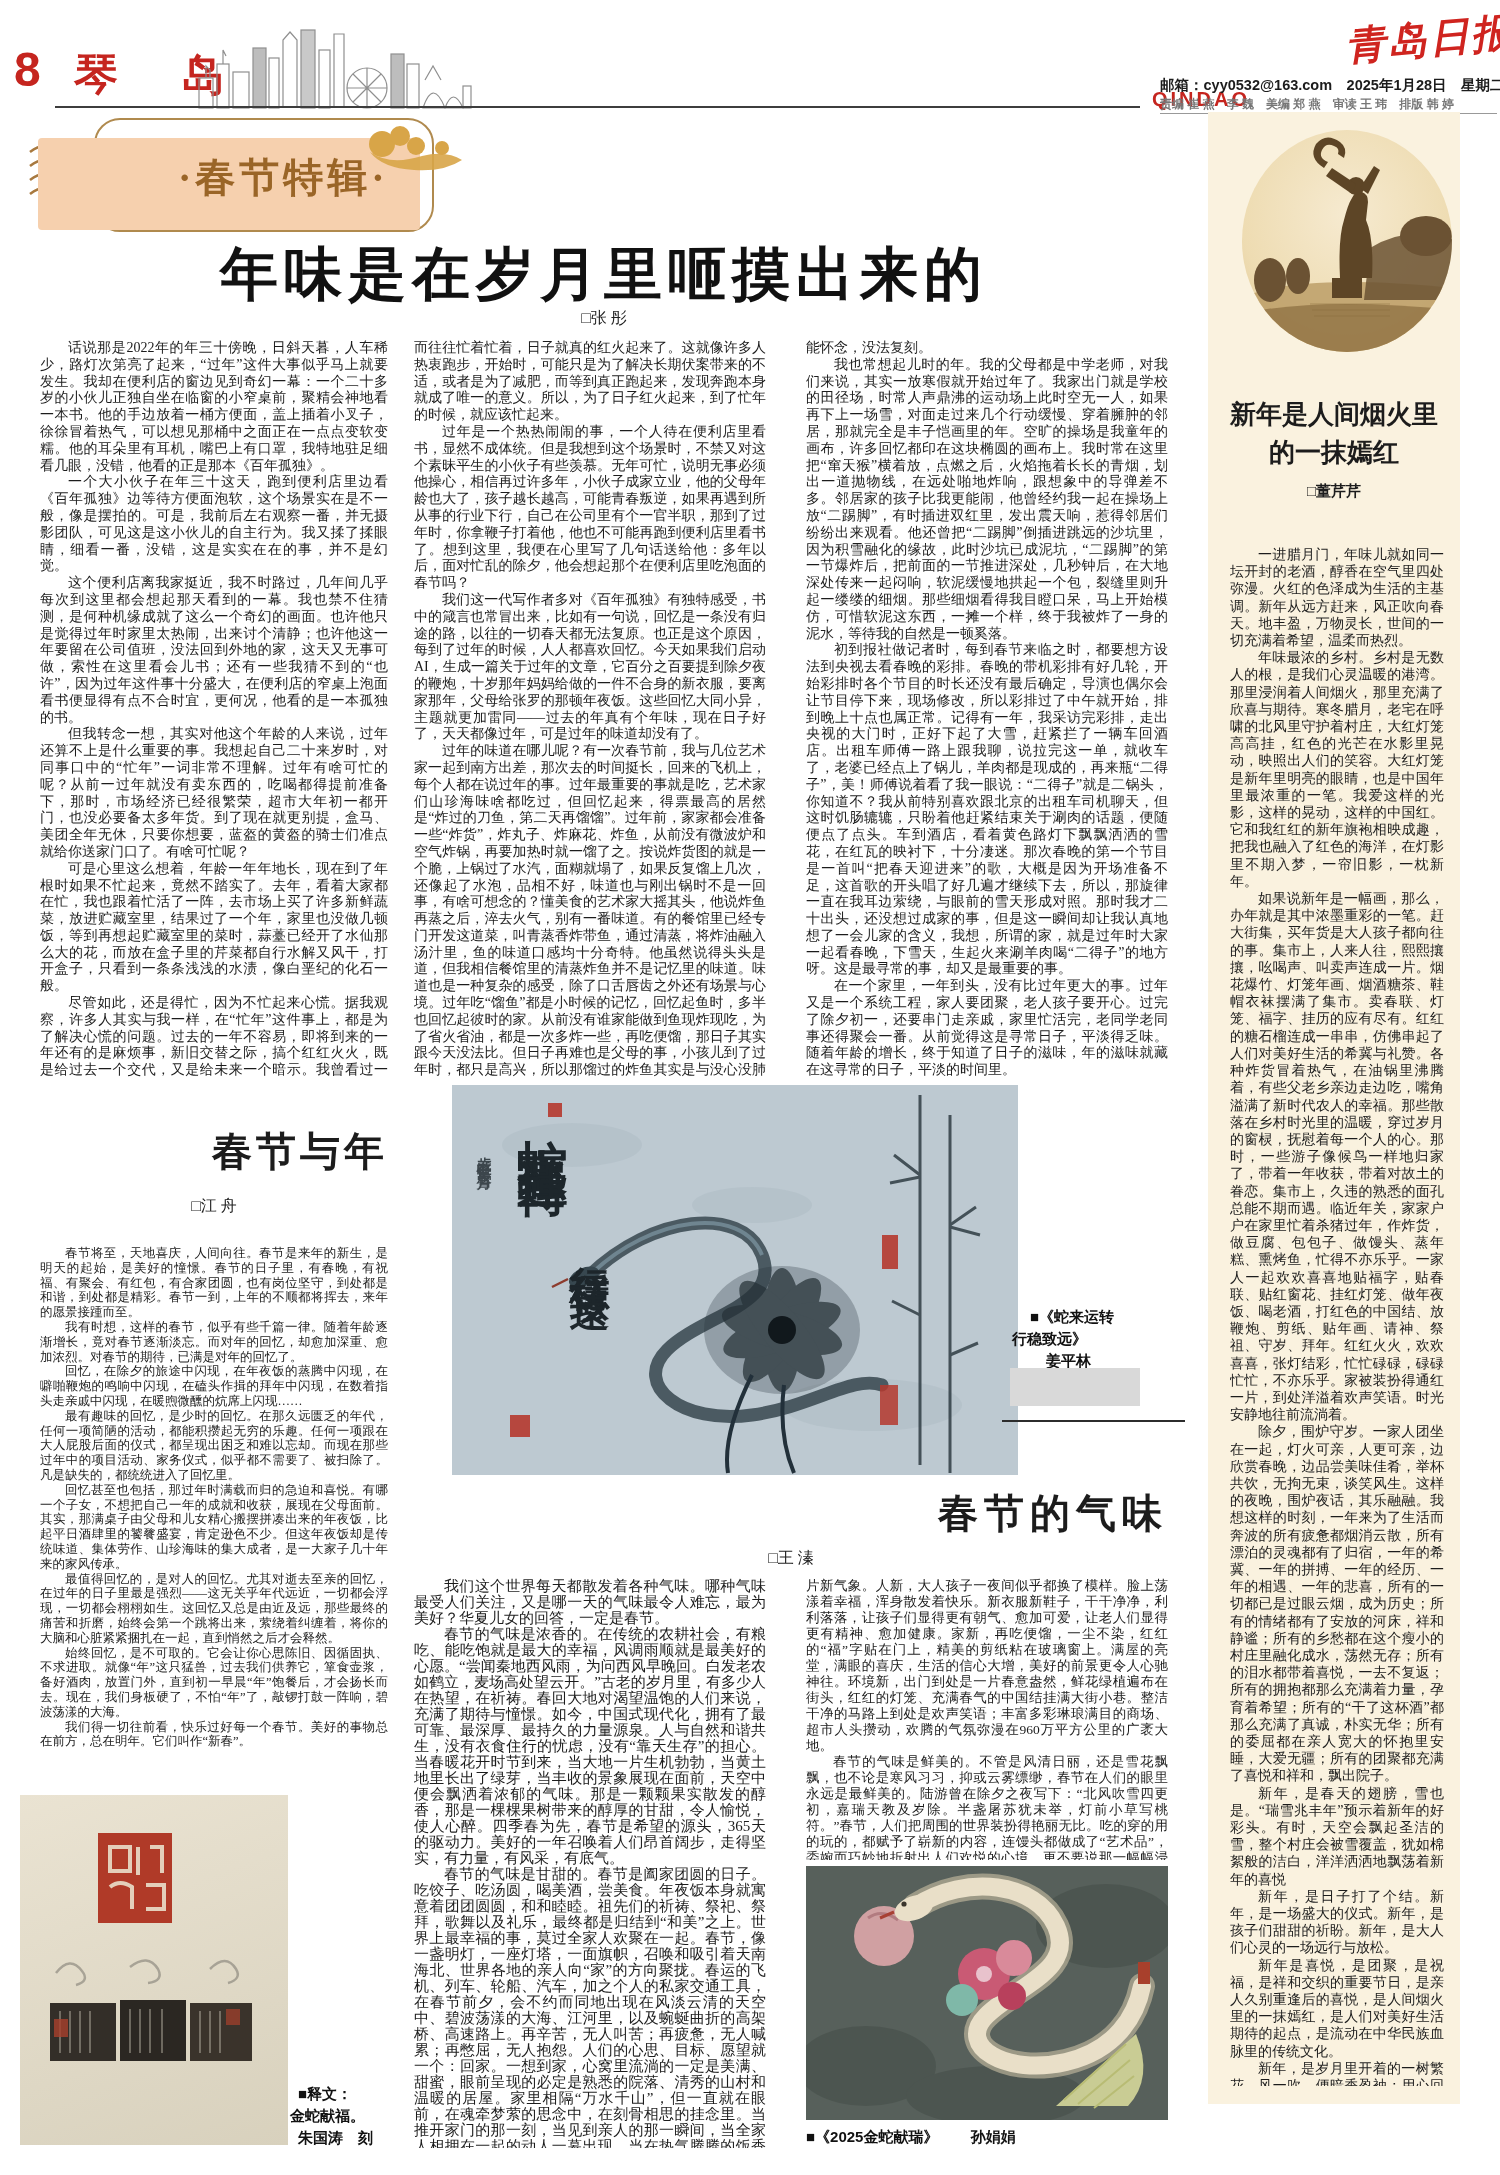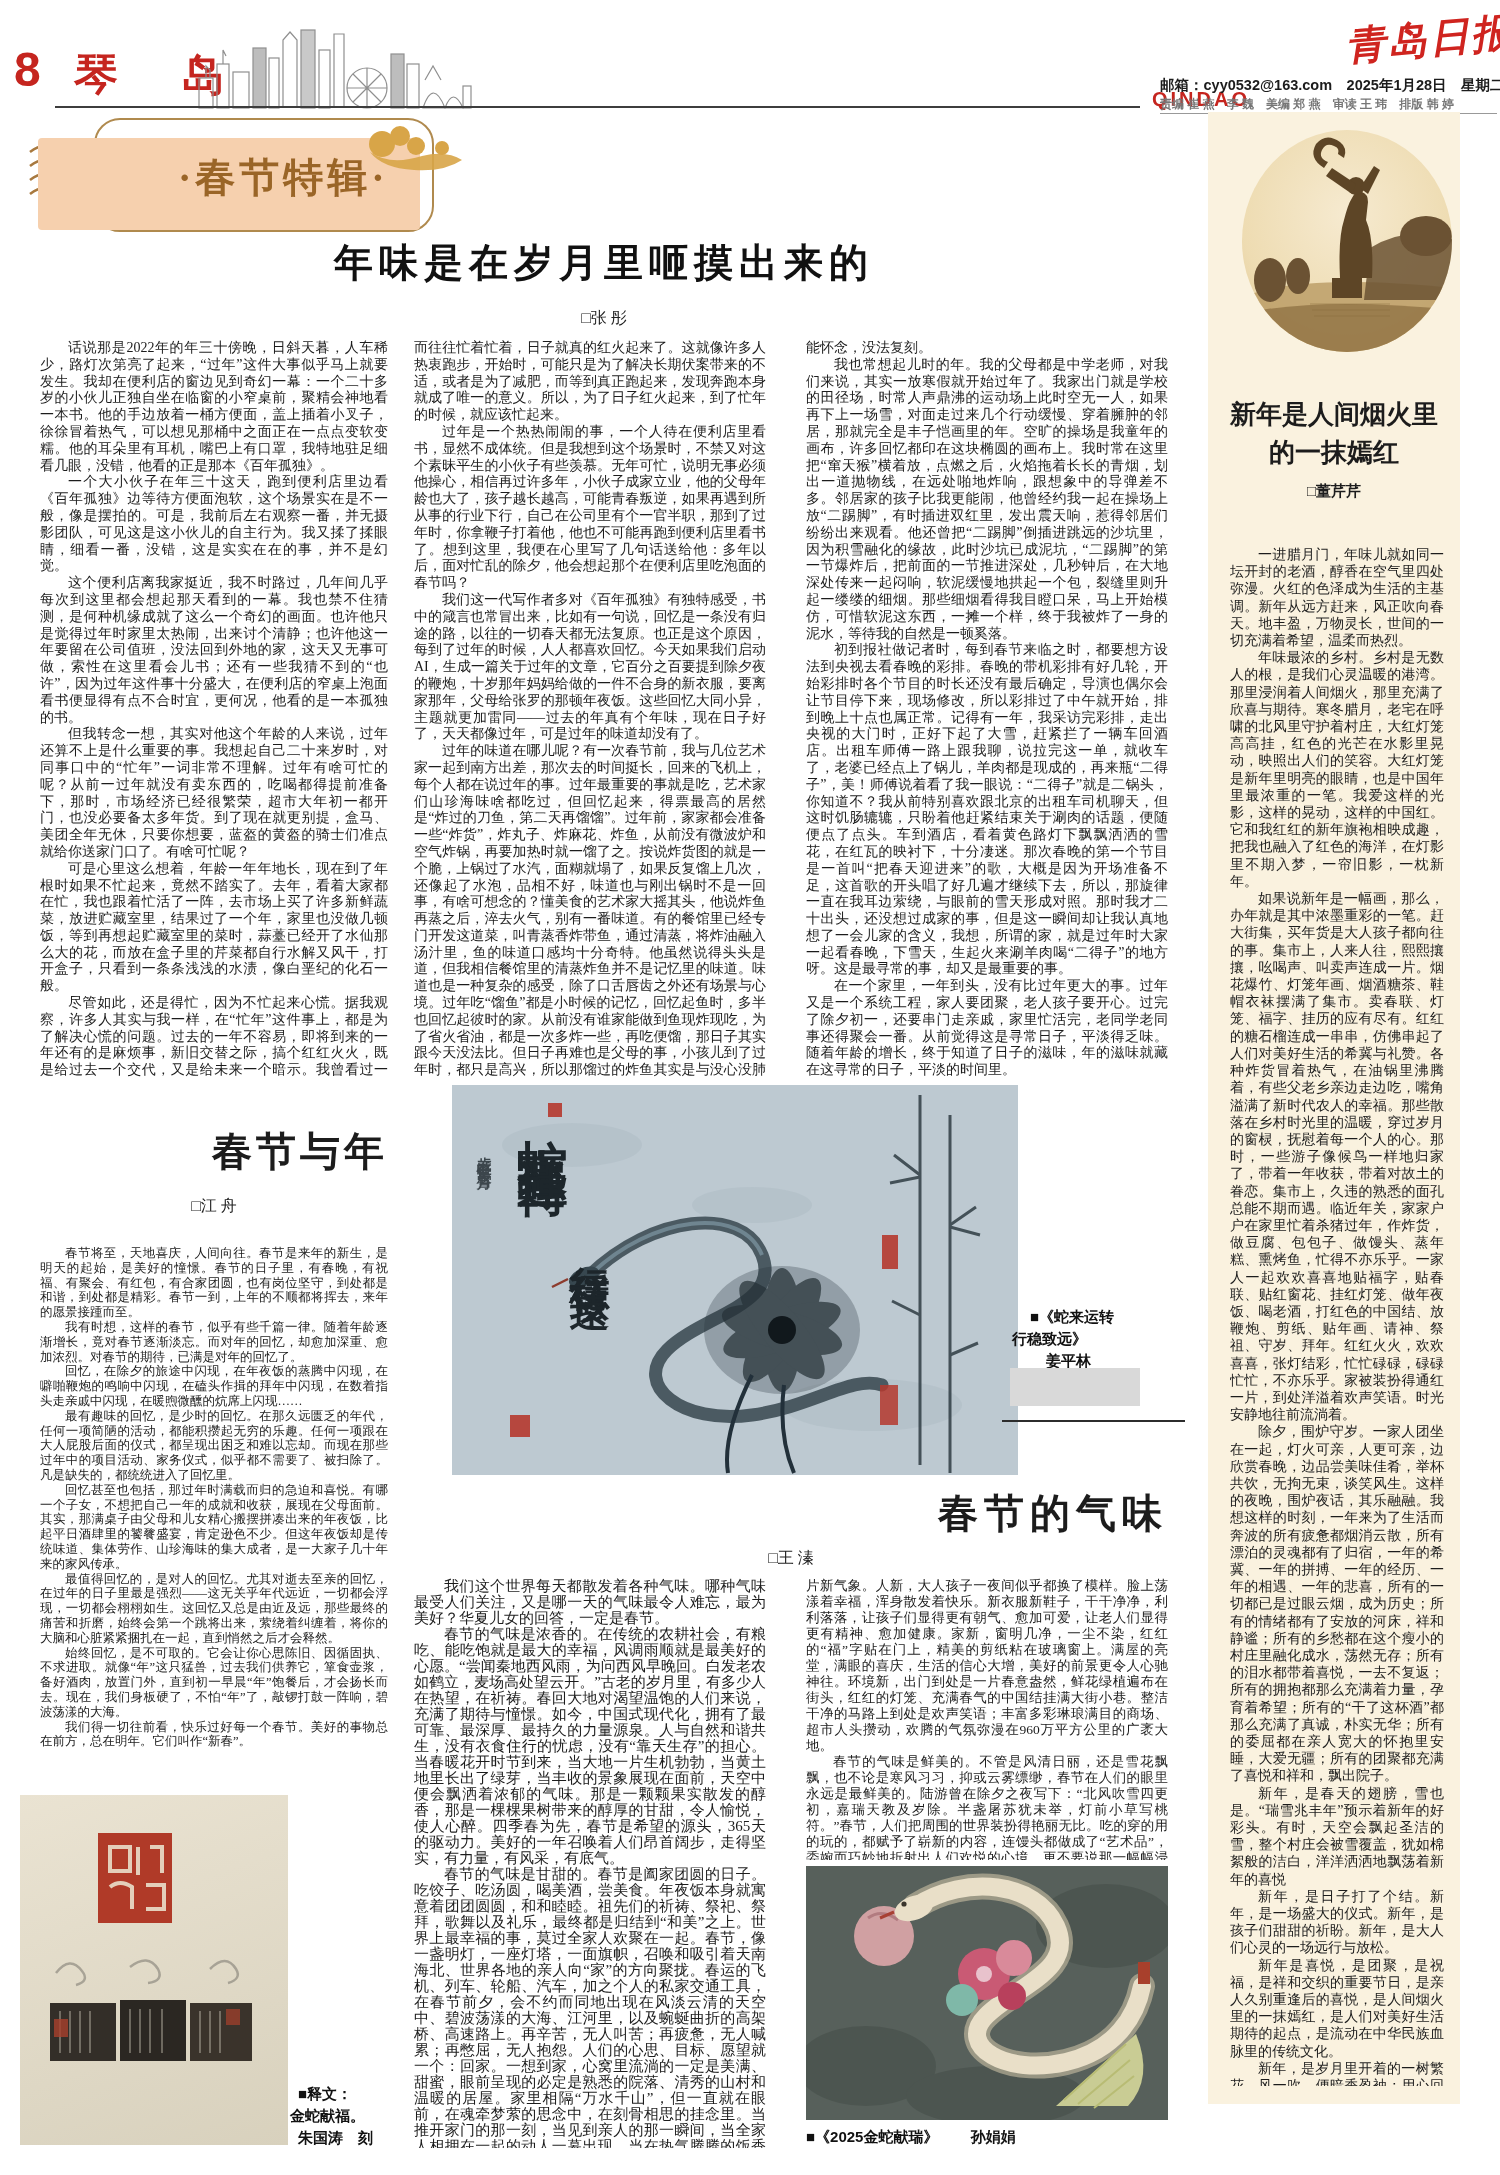--- a/index.html
+++ b/index.html
@@ -17,21 +17,21 @@
   .contact{left:1160px;top:76px;width:337px;font-size:14.5px;font-weight:bold;white-space:nowrap;font-family:"Liberation Sans","DejaVu Sans",sans-serif;}
   .credits{left:1160px;top:96px;width:337px;font-size:12px;font-weight:bold;color:#767676;white-space:nowrap;font-family:"Liberation Sans","DejaVu Sans",sans-serif;}
   .rule-right{left:1160px;top:113px;width:337px;height:1px;background:#999;}
   
   .badge{left:28px;top:112px;width:432px;height:124px;}
   .badge .outline{position:absolute;left:66px;top:6px;width:336px;height:110px;border:2px solid #b08a4e;border-radius:26px;}
   .badge .fill{position:absolute;left:10px;top:26px;width:382px;height:92px;background:#f6d0ae;border-radius:4px;}
   .badge .label{position:absolute;left:150px;top:38px;font-size:40px;font-weight:bold;color:#9a6527;letter-spacing:4px;}
   .badge svg{position:absolute;}
   
-  .headline{left:40px;top:236px;width:1128px;text-align:center;font-size:39px;font-weight:bold;letter-spacing:6px;color:#111;}
+  .headline{left:40px;top:236px;width:1128px;text-align:center;font-size:58px;font-weight:bold;letter-spacing:6px;color:#111;}
   .byline{font-size:16px;text-align:center;color:#222;}
   .main-byline{left:40px;top:308px;width:1128px;}
   .bodytext p{margin:0;text-indent:2em;text-align:justify;}
   .bodytext p.flush{text-indent:0;}
   .topcol{top:340px;height:738px;font-size:14px;line-height:16.8px;overflow:hidden;}
   .c1{left:40px;width:348px;}
   .c2{left:414px;width:352px;}
   .c3{left:806px;width:362px;}
   
   .spring-title{left:40px;top:1124px;width:348px;text-align:right;font-size:40px;font-weight:bold;letter-spacing:4px;}
@@ -243,21 +243,21 @@
   <div class="abs caption-rule"></div>
 
   <div class="abs smell-title">春节的气味</div>
   <div class="abs byline smell-byline">□王 溱</div>
   <div class="abs bodytext smell-a">
       <p>我们这个世界每天都散发着各种气味。哪种气味最受人们关注，又是哪一天的气味最令人难忘，最为美好？华夏儿女的回答，一定是春节。</p>
       <p>春节的气味是浓香的。在传统的农耕社会，有粮吃、能吃饱就是最大的幸福，风调雨顺就是最美好的心愿。“尝闻秦地西风雨，为问西风早晚回。白发老农如鹤立，麦场高处望云开。”古老的岁月里，有多少人在热望，在祈祷。春回大地对渴望温饱的人们来说，充满了期待与憧憬。如今，中国式现代化，拥有了最可靠、最深厚、最持久的力量源泉。人与自然和谐共生，没有衣食住行的忧虑，没有“靠天生存”的担心。当春暖花开时节到来，当大地一片生机勃勃，当黄土地里长出了绿芽，当丰收的景象展现在面前，天空中便会飘洒着浓郁的气味。那是一颗颗果实散发的醇香，那是一棵棵果树带来的醇厚的甘甜，令人愉悦，使人心醉。四季春为先，春节是希望的源头，365天的驱动力。美好的一年召唤着人们昂首阔步，走得坚实，有力量，有风采，有底气。</p>
       <p>春节的气味是甘甜的。春节是阖家团圆的日子。吃饺子、吃汤圆，喝美酒，尝美食。年夜饭本身就寓意着团团圆圆，和和睦睦。祖先们的祈祷、祭祀、祭拜，歌舞以及礼乐，最终都是归结到“和美”之上。世界上最幸福的事，莫过全家人欢聚在一起。春节，像一盏明灯，一座灯塔，一面旗帜，召唤和吸引着天南海北、世界各地的亲人向“家”的方向聚拢。春运的飞机、列车、轮船、汽车，加之个人的私家交通工具，在春节前夕，会不约而同地出现在风淡云清的天空中、碧波荡漾的大海、江河里，以及蜿蜒曲折的高架桥、高速路上。再辛苦，无人叫苦；再疲惫，无人喊累；再憋屈，无人抱怨。人们的心思、目标、愿望就一个：回家。一想到家，心窝里流淌的一定是美满、甜蜜，眼前呈现的必定是熟悉的院落、清秀的山村和温暖的居屋。家里相隔“万水千山”，但一直就在眼前，在魂牵梦萦的思念中，在刻骨相思的挂念里。当推开家门的那一刻，当见到亲人的那一瞬间，当全家人相拥在一起的动人一幕出现，当在热气腾腾的饭香中团团围坐，共同举杯告别昨日，迎接明天时，多少人的眼睛里饱含着激动的热泪，又有多少人的喉咙里滚动着炽热的话语。此时此刻，无数人的感受化为一体：这个世界是如此的温馨，如此的甜美！</p>
     </div>
   <div class="abs bodytext smell-b">
-      <p class="flush">片新气象。人新，大人孩子一夜间似乎都换了模样。脸上荡漾着幸福，浑身散发着快乐。新衣服新鞋子，干干净净，利利落落，让孩子们显得更有朝气、愈加可爱，让老人们显得更有精神、愈加健康。家新，窗明几净，一尘不染，红红的“福”字贴在门上，精美的剪纸粘在玻璃窗上。满屋的亮堂，满眼的喜庆，生活的信心大增，美好的前景更令人心驰神往。环境新，出门到处是一片春意盎然，鲜花绿植遍布在街头，红红的灯笼、充满春气的中国结挂满大街小巷。整洁干净的马路上到处是欢声笑语；丰富多彩琳琅满目的商场、超市人头攒动，欢腾的气氛弥漫在960万平方公里的广袤大地。</p>
+      <p class="flush">片新气象。人新，大人孩子一夜间似乎都换了模样。脸上荡漾着幸福，浑身散发着快乐。新衣服新鞋子，干干净净，利利落落，让孩子们显得更有朝气、愈加可爱，让老人们显得更有精神、愈加健康。家新，再吃便馏，一尘不染，红红的“福”字贴在门上，精美的剪纸粘在玻璃窗上。满屋的亮堂，满眼的喜庆，生活的信心大增，美好的前景更令人心驰神往。环境新，出门到处是一片春意盎然，鲜花绿植遍布在街头，红红的灯笼、充满春气的中国结挂满大街小巷。整洁干净的马路上到处是欢声笑语；丰富多彩琳琅满目的商场、超市人头攒动，欢腾的气氛弥漫在960万平方公里的广袤大地。</p>
       <p>春节的气味是鲜美的。不管是风清日丽，还是雪花飘飘，也不论是寒风习习，抑或云雾缥缈，春节在人们的眼里永远是最鲜美的。陆游曾在除夕之夜写下：“北风吹雪四更初，嘉瑞天教及岁除。半盏屠苏犹未举，灯前小草写桃符。”春节，人们把周围的世界装扮得艳丽无比。吃的穿的用的玩的，都赋予了崭新的内容，连馒头都做成了“艺术品”，委婉而巧妙地折射出人们欢悦的心境，更不要说那一幅幅浸透着美好祝愿的“福”字，一张张充满智慧和文气的对联，以及展示着各种意愿的剪纸、年画，还有欢腾不已的舞狮子、踩高跷、跑旱船了。视觉里产生的靓丽，令人喜爱，令人醉心，更令人对未来寄予了无限美好的想象。</p>
     </div>
 
   <div class="abs bpaint">
     <svg width="362" height="254" viewBox="0 0 362 254">
       <rect width="362" height="254" fill="#57605b"></rect>
       <g fill="#4a534e" opacity="0.8">
         <ellipse cx="60" cy="200" rx="70" ry="40"></ellipse>
           <ellipse cx="300" cy="60" rx="70" ry="42"></ellipse>
           <ellipse cx="190" cy="230" rx="90" ry="30"></ellipse>

